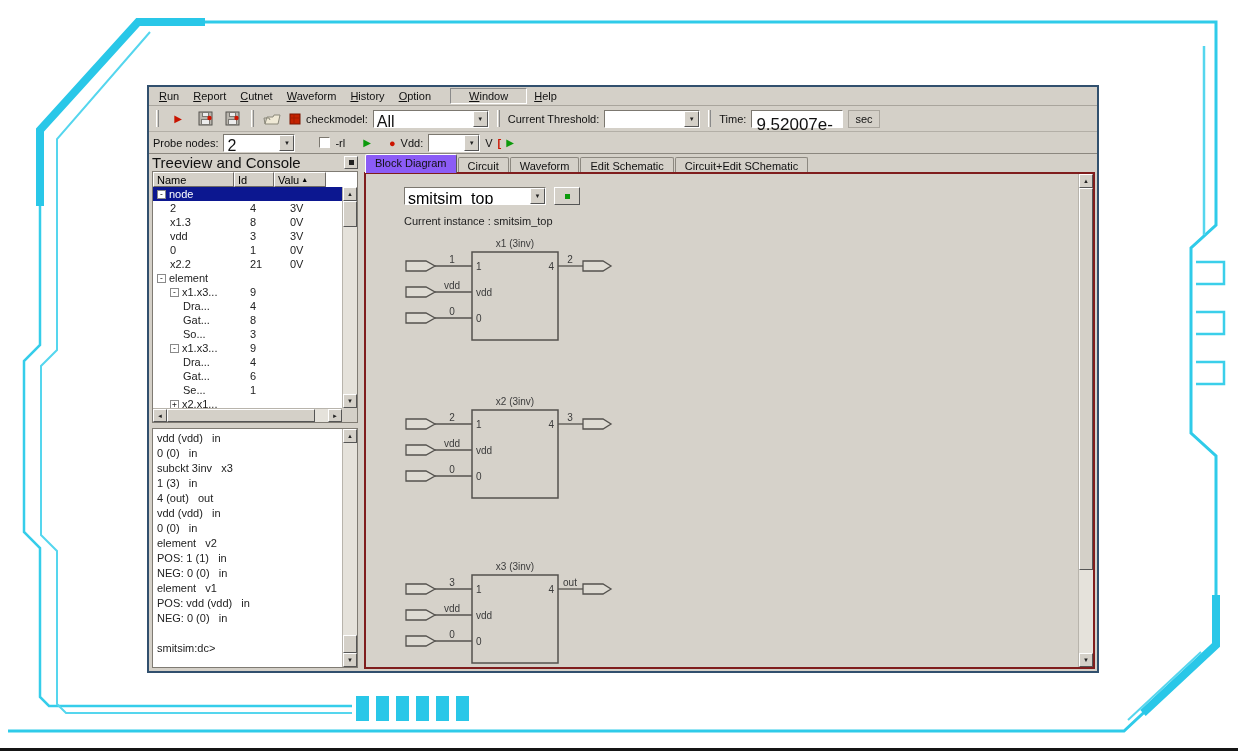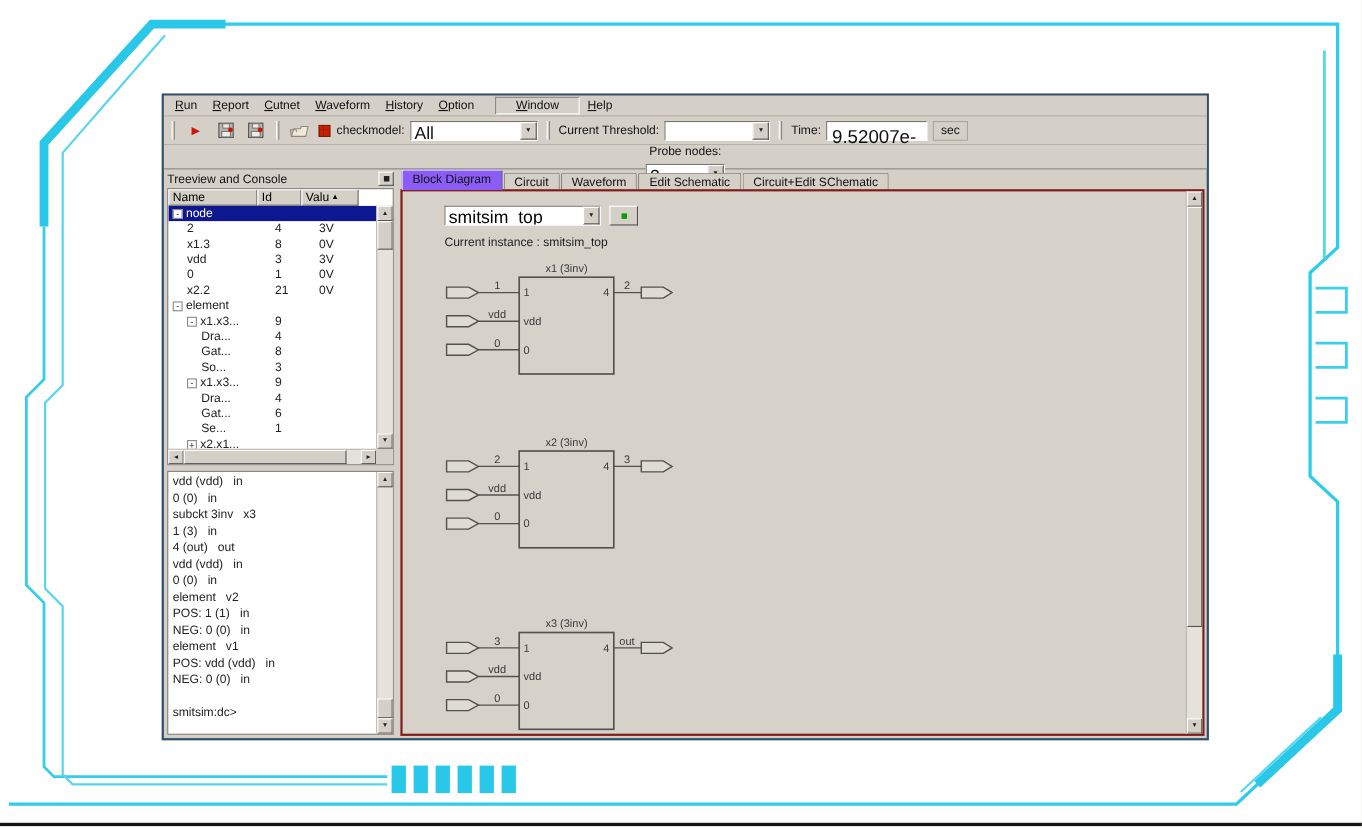--- a/index.html
+++ b/index.html
@@ -19,21 +19,21 @@
   .title-text{flex:1;color:#e9e9e9;font-size:11px;white-space:nowrap;overflow:hidden;}
   .win-btn{color:#c9c9c9;font-size:11px;width:18px;text-align:center;line-height:16px;}
 
   .menubar{height:19px;flex:none;display:flex;align-items:center;padding-left:3px;font-size:11px;
            border-bottom:1px solid #a9a59d;background:#d4d0c8;color:#111;}
   .menu-item{padding:2px 7px 2px 7px;}
   .menu-item.active{border:1px solid;border-color:#8a8a8a #ffffff #ffffff #8a8a8a;padding:1px 18px;margin-left:12px;}
 
   .toolbar{flex:none;display:flex;align-items:center;padding:0 4px;background:#d4d0c8;font-size:11px;color:#111;gap:5px;}
   #toolbar-main{height:26px;border-bottom:1px solid #b3afa7;}
-  #toolbar-probe{height:22px;border-bottom:1px solid #8b877f;flex-direction:column;}
+  #toolbar-probe{height:22px;border-bottom:1px solid #8b877f;}
   .grip{width:3px;height:17px;border-left:1px solid #fff;border-right:1px solid #8a8a8a;margin:0 3px;flex:none;}
   .tbtn{height:20px;min-width:22px;display:flex;align-items:center;justify-content:center;flex:none;}
   .red-play{color:#c81400;font-size:10px;}
   .green-play{color:#0c9a0c;font-size:10px;}
   .red-dot{color:#cc1400;font-size:11px;}
   .red-bracket{color:#cc1400;font-weight:bold;font-size:11px;}
 
   .combo{display:flex;height:18px;background:#fff;border:1px solid;border-color:#7c7870 #fff #fff #7c7870;flex:none;}
   .combo .cval{flex:1;font-size:16px;padding:2px 3px;white-space:nowrap;overflow:hidden;}
   .combo .cbtn{width:15px;flex:none;background:#d4d0c8;border:1px solid;border-color:#fff #555 #555 #fff;
@@ -41,21 +41,21 @@
   .sunken-field{height:18px;background:#fff;border:1px solid;border-color:#7c7870 #fff #fff #7c7870;
                 font-size:17px;padding:4px 4px;flex:none;}
   .unit-box{border:1px solid #aaa69e;padding:2px 6px;background:#d4d0c8;flex:none;}
   .checkbox{width:11px;height:11px;background:#fff;border:1px solid;border-color:#7c7870 #fff #fff #7c7870;flex:none;}
 
   
   .app-body{flex:1;display:flex;min-height:0;}
 
   
   #left-panel{width:212px;flex:none;display:flex;flex-direction:column;min-height:0;}
-  .panel-header{height:17px;flex:none;display:flex;align-items:center;font-size:11px;padding:0 3px;color:#111;gap:13px;}
+  .panel-header{height:17px;flex:none;display:flex;align-items:center;font-size:15px;padding:0 3px;color:#111;gap:13px;}
   .panel-header .ph-label{flex:1;}
   .pin-btn{width:14px;height:13px;background:#d4d0c8;border:1px solid;border-color:#fff #555 #555 #fff;
            display:flex;align-items:center;justify-content:center;}
   .pin-btn i{width:5px;height:5px;background:#222;display:block;}
 
   #tree-wrap{height:252px;flex:none;margin:0 3px;border:1px solid #7f7b73;background:#fff;position:relative;overflow:hidden;}
   #tree-header{display:flex;height:15px;}
   .th{background:#d4d0c8;border:1px solid;border-color:#fff #6e6a66 #6e6a66 #fff;font-size:11px;
       padding:0 3px;overflow:hidden;white-space:nowrap;flex:none;display:flex;align-items:center;}
   .th .sort{font-size:7px;margin-left:2px;}

